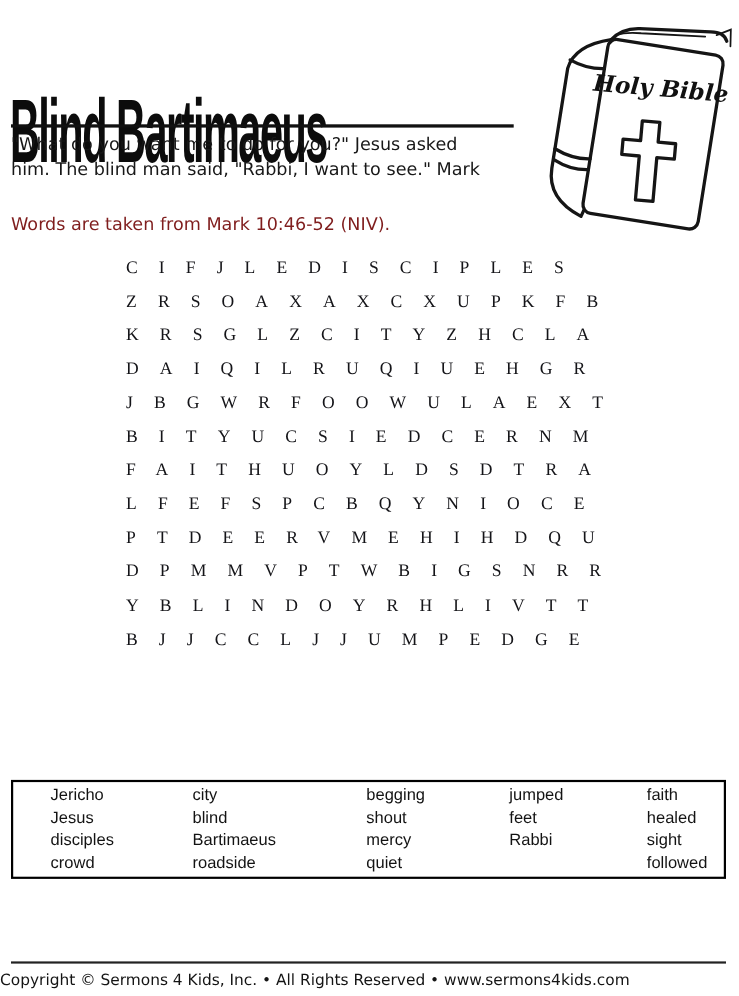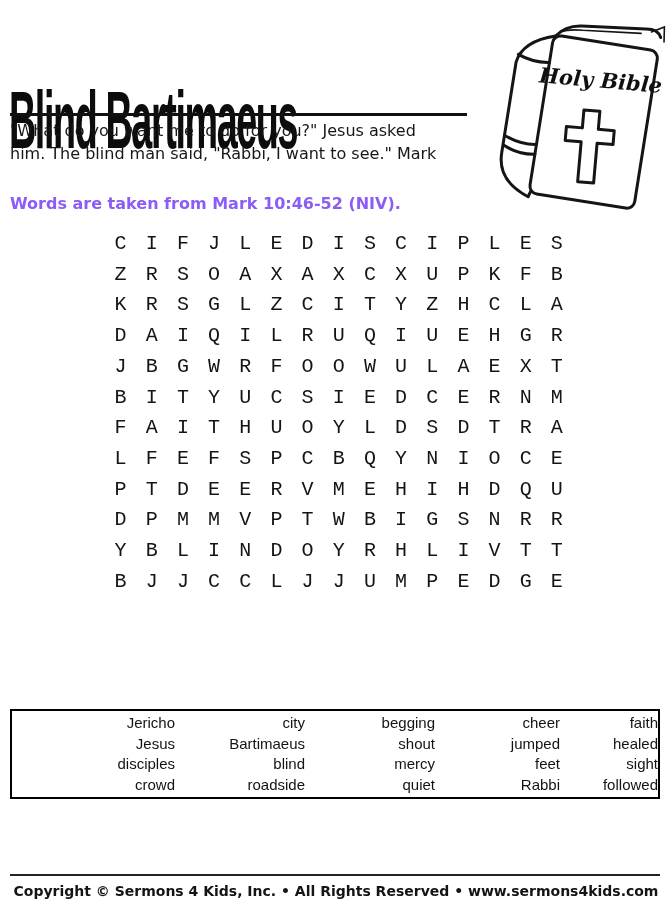--- a/index.html
+++ b/index.html
@@ -11,46 +11,46 @@
   .title {
     position:absolute; left:9px; top:24px;
     font-family:"Liberation Sans", sans-serif; font-weight:700;
     font-size:82px; line-height:1; letter-spacing:-3px; color:#0c0c0c;
     transform:scaleX(0.46); transform-origin:left top; white-space:nowrap;
   }
 
   .title-rule { position:absolute; left:10px; top:113px; width:457px; height:3px; background:#111; }
 
   .intro { position:absolute; left:10px; top:119px; font-size:16px; line-height:23px; color:#171717; }
-  .source-line { position:absolute; left:10px; top:194px; font-size:16px; color:#8b5cf6;font-weight:bold; }
+  .source-line { position:absolute; left:10px; top:194px; font-size:16px; color:#7f1d1d; }
 
   .bible-art { position:absolute; left:480px; top:6px; }
 
   .ws-grid { position:absolute; left:105px; top:229px; }
   .ws-row {
-    font-family:Liberation Mono, monospace; font-size:20px;
+    font-family:Liberation Serif, serif; font-size:16px;
     line-height:30.7px; letter-spacing:19.16px; padding-left:9.6px;
     white-space:pre; color:#141418;
   }
 
   .word-box {
     position:absolute; left:10px; top:709px; width:650px; box-sizing:border-box;
-    border:2px solid #000; display:flex; padding:2px 0 2px 34px; background:#fff;text-align:right;
+    border:2px solid #000; display:flex; padding:2px 0 2px 34px; background:#fff;
   }
   .wb-col { display:flex; flex-direction:column; }
-  .wb-col-0 { width:129px; } .wb-col-1 { width:130px; } .wb-col-2 { width:130px; }
+  .wb-col-0 { width:129px; } .wb-col-1 { width:130px; } .wb-col-2 { width:130px;margin-left:28px; }
   .wb-col-3 { width:125px; } .wb-col-4 { flex:1; }
   .wb-word {
     font-family:"Liberation Sans", sans-serif; font-size:15px; line-height:20.5px; color:#131313;
   }
 
   .footer-rule { position:absolute; left:10px; top:874px; width:650px; height:2px; background:#222; }
   .footer-text {
-    position:absolute; left:0; top:881px; width:672px; text-align:center;
-    font-size:14px; line-height:20px; color:#141414;font-weight:bold;
+    position:absolute; left:0; top:881px; width:672px; text-align:left;
+    font-size:14px; line-height:20px; color:#141414;
   }
 
   svg .line { fill:none; stroke:#151515; stroke-width:3; stroke-linecap:round; }
   svg .shape { fill:#ffffff; stroke:#151515; stroke-width:3; stroke-linejoin:round; }
   svg .thin { fill:none; stroke:#151515; stroke-width:1.6; stroke-linecap:round; }
 </style>
 </head>
 <body>
 
 <h1 class="title">Blind Bartimaeus</h1>
@@ -102,32 +102,31 @@
 
 <div class="word-box">
   <div class="wb-col wb-col-0">
     <div class="wb-word">Jericho</div>
     <div class="wb-word">Jesus</div>
     <div class="wb-word">disciples</div>
     <div class="wb-word">crowd</div>
   </div>
   <div class="wb-col wb-col-1">
     <div class="wb-word">city</div>
+    <div class="wb-word">blind</div>
     <div class="wb-word">Bartimaeus</div>
-    <div class="wb-word">blind</div>
     <div class="wb-word">roadside</div>
   </div>
   <div class="wb-col wb-col-2">
     <div class="wb-word">begging</div>
     <div class="wb-word">shout</div>
     <div class="wb-word">mercy</div>
     <div class="wb-word">quiet</div>
   </div>
   <div class="wb-col wb-col-3">
-    <div class="wb-word">cheer</div>
     <div class="wb-word">jumped</div>
     <div class="wb-word">feet</div>
     <div class="wb-word">Rabbi</div>
   </div>
   <div class="wb-col wb-col-4">
     <div class="wb-word">faith</div>
     <div class="wb-word">healed</div>
     <div class="wb-word">sight</div>
     <div class="wb-word">followed</div>
   </div>

